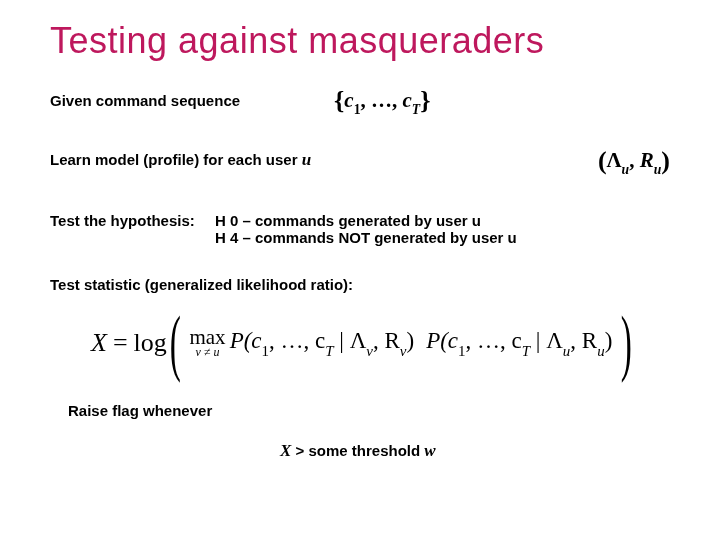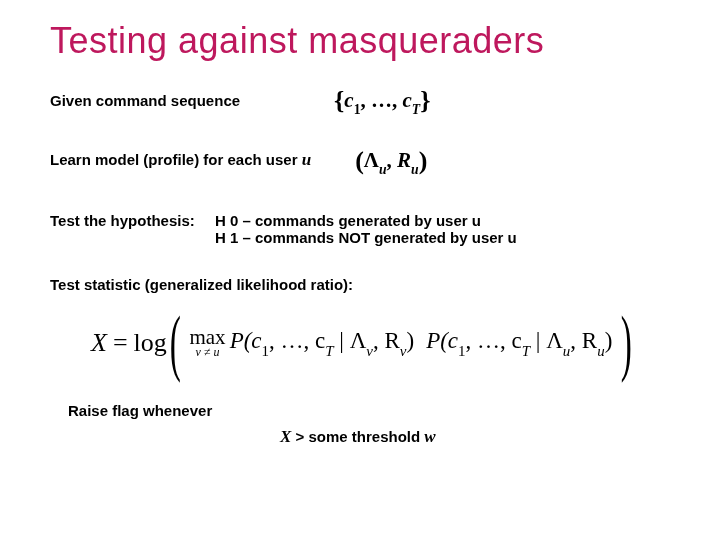--- a/index.html
+++ b/index.html
@@ -18,21 +18,21 @@
     letter-spacing: 0.5px;
   }
   .line {
     font-size: 15px;
     font-weight: bold;
     margin-bottom: 28px;
     display: flex;
     align-items: center;
     gap: 12px;
   }
-  .line.model { margin-bottom: 36px; }
+  .line.model { margin-bottom: 36px; justify-content: space-between; }
   .hypo-block { margin-bottom: 30px; }
   .hypo-row {
     font-size: 15px;
     font-weight: bold;
     display: flex;
   }
   .hypo-label { min-width: 165px; }
   .hypo-row + .hypo-row .hypo-label { min-width: 165px; }
   .stat-label {
     font-size: 15px;
@@ -93,21 +93,21 @@
   .set-expr .br { font-size: 26px; position: relative; top: 2px; }
   .tuple {
     font-family: "Times New Roman", Times, serif;
     font-size: 21px;
   }
   .tuple .pr { font-size: 26px; position: relative; top: 2px; }
   .raise {
     font-size: 15px;
     font-weight: bold;
     margin-left: 18px;
-    margin-bottom: 8px;
+    margin-bottom: 22px;
   }
   .thresh {
     font-size: 15px;
     font-weight: bold;
     margin-left: 230px;
   }
   .thresh .X { font-style: italic; font-family: "Times New Roman", serif; font-size: 17px; }
   .thresh .w { font-style: italic; font-family: "Times New Roman", serif; font-size: 17px; }
   .u-ital { font-style: italic; font-family: "Times New Roman", serif; font-size: 17px; font-weight: bold; }
 </style>
@@ -134,21 +134,21 @@
   </span>
 </div>
 
 <div class="hypo-block">
   <div class="hypo-row">
     <span class="hypo-label">Test the hypothesis:</span>
     <span>H 0 – commands generated by user u</span>
   </div>
   <div class="hypo-row">
     <span class="hypo-label"></span>
-    <span>H 1 – commands NOT generated by user u</span>
+    <span>H 4 – commands NOT generated by user u</span>
   </div>
 </div>
 
 <div class="stat-label">Test statistic (generalized likelihood ratio):</div>
 
 <div class="formula-block">
   <div class="formula">
     <span class="ital">X</span>
       <span> = </span>
       <span>log</span>

